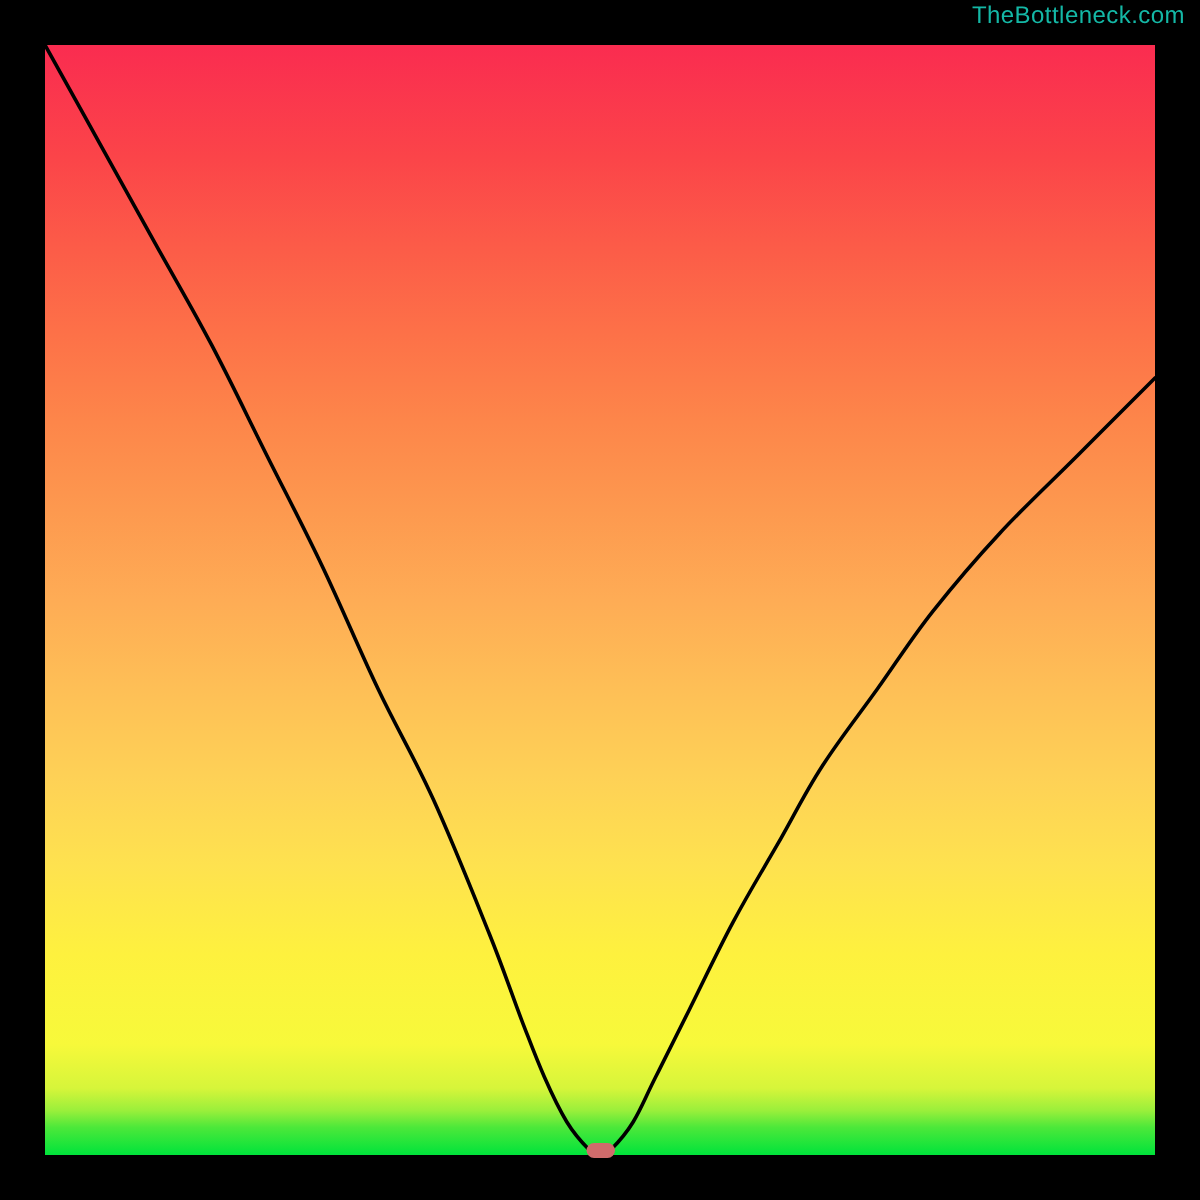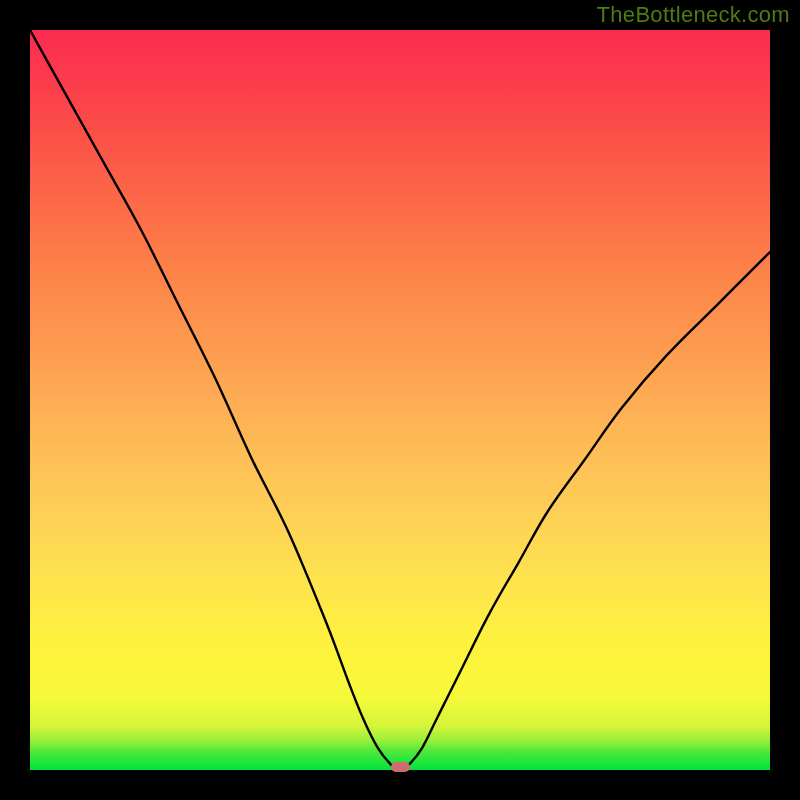--- a/index.html
+++ b/index.html
@@ -44,22 +44,22 @@
   .plot-area svg {
     position: absolute;
     inset: 0;
     width: 100%;
     height: 100%;
   }
   .watermark {
     position: absolute;
     top: 2px;
     right: 10px;
-    color: #4d7c0f;
-    font-size: 22px;
+    color: #14b8a6;
+    font-size: 16px;
     letter-spacing: 0.3px;
     font-family: Arial, Helvetica, sans-serif;
   }
   .marker {
     position: absolute;
     bottom: -2px;
     width: 19px;
     height: 10px;
     background: #cf6b6b;
     border-radius: 5px;

